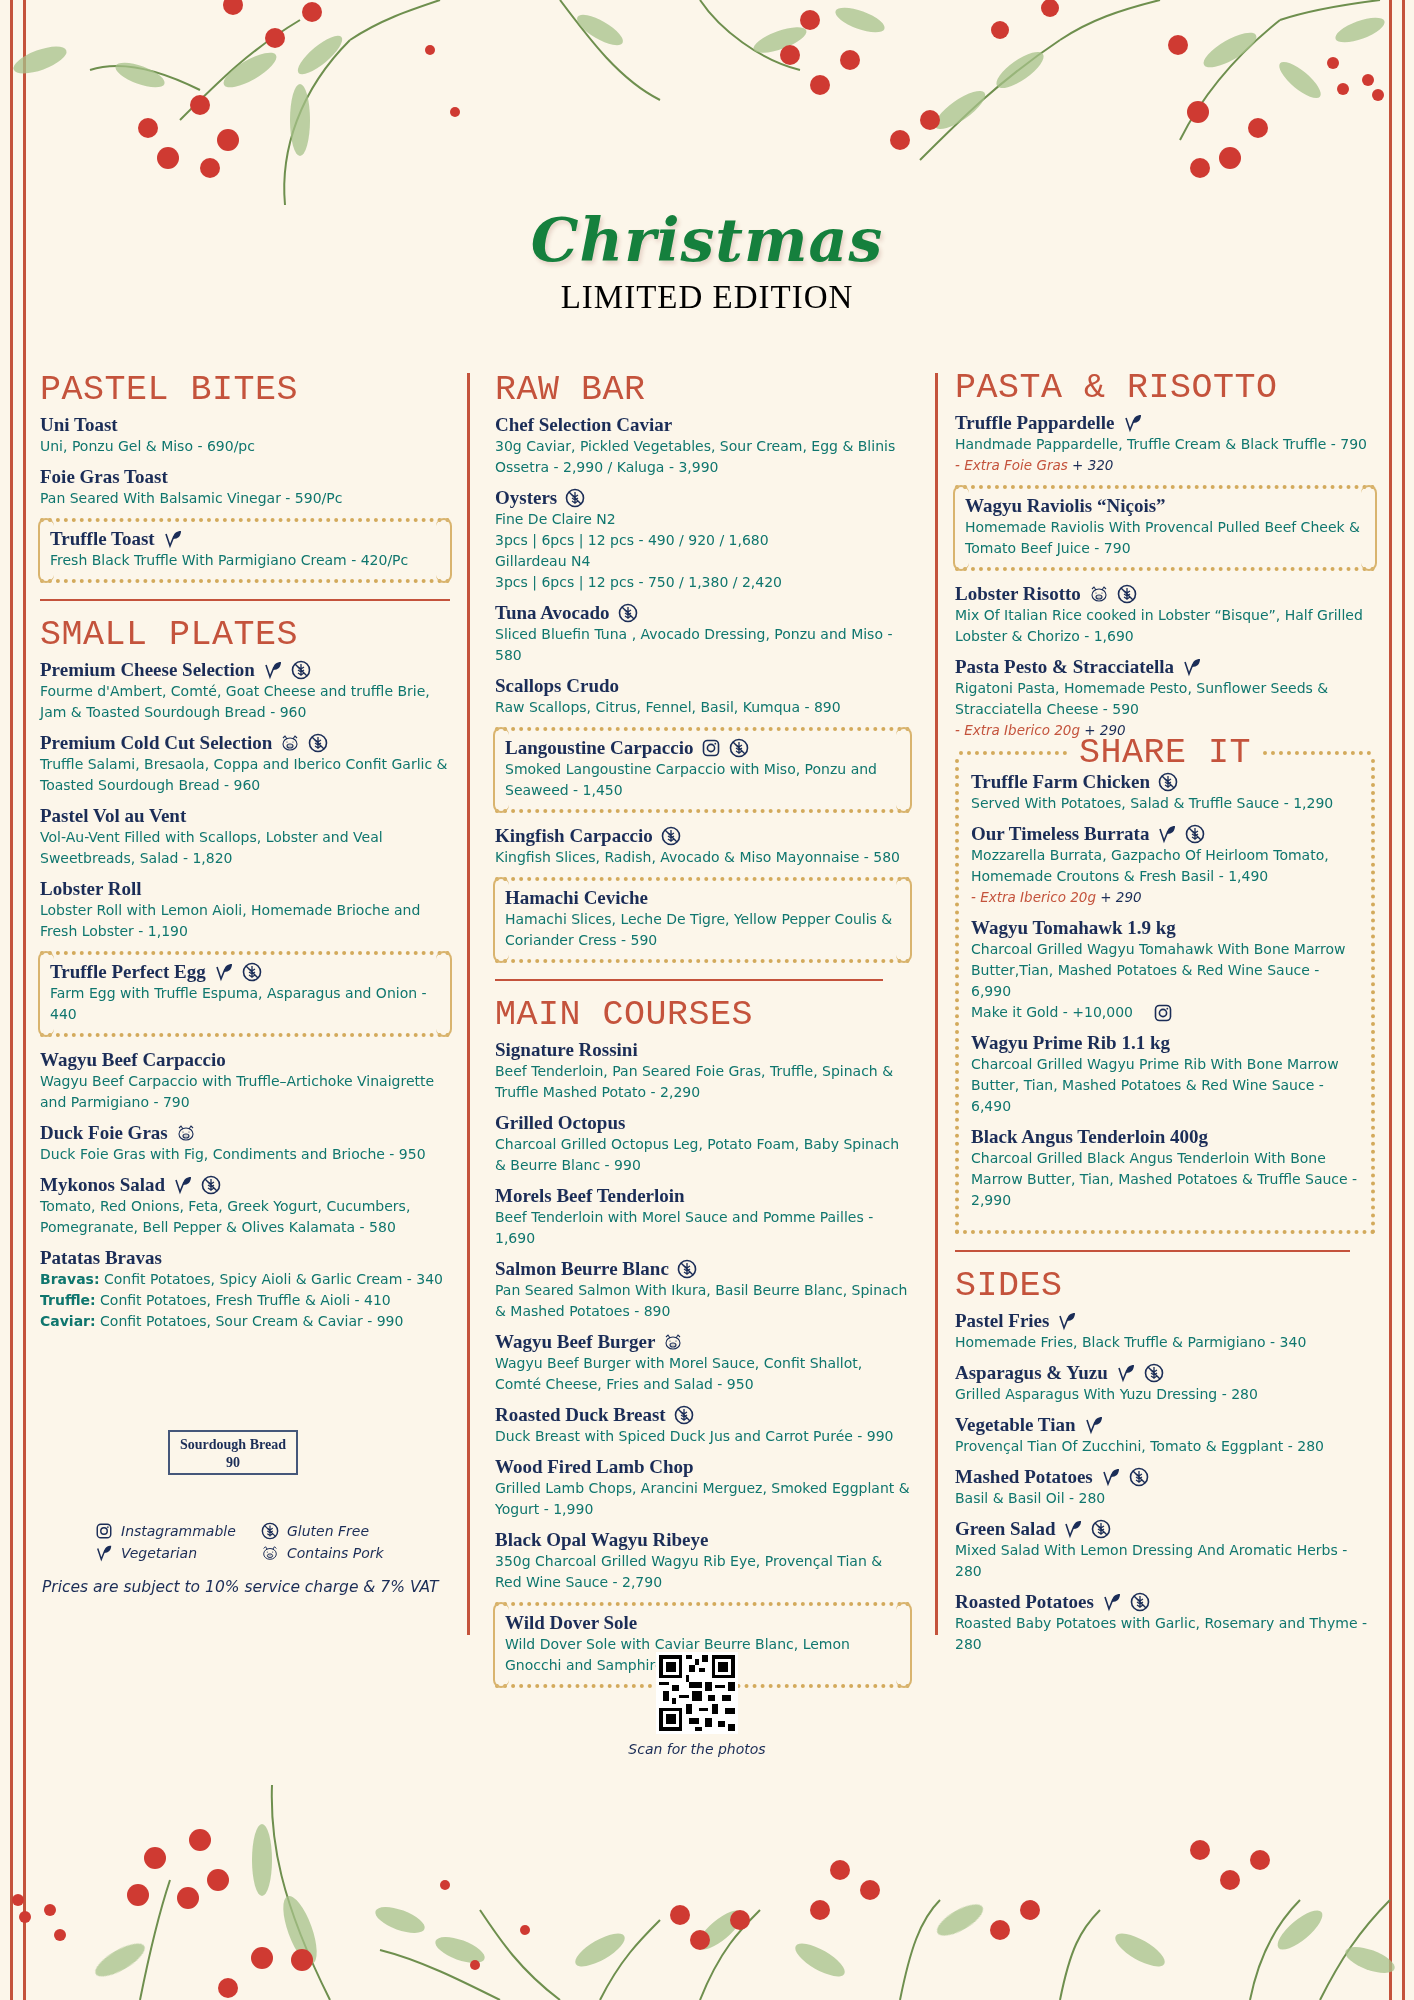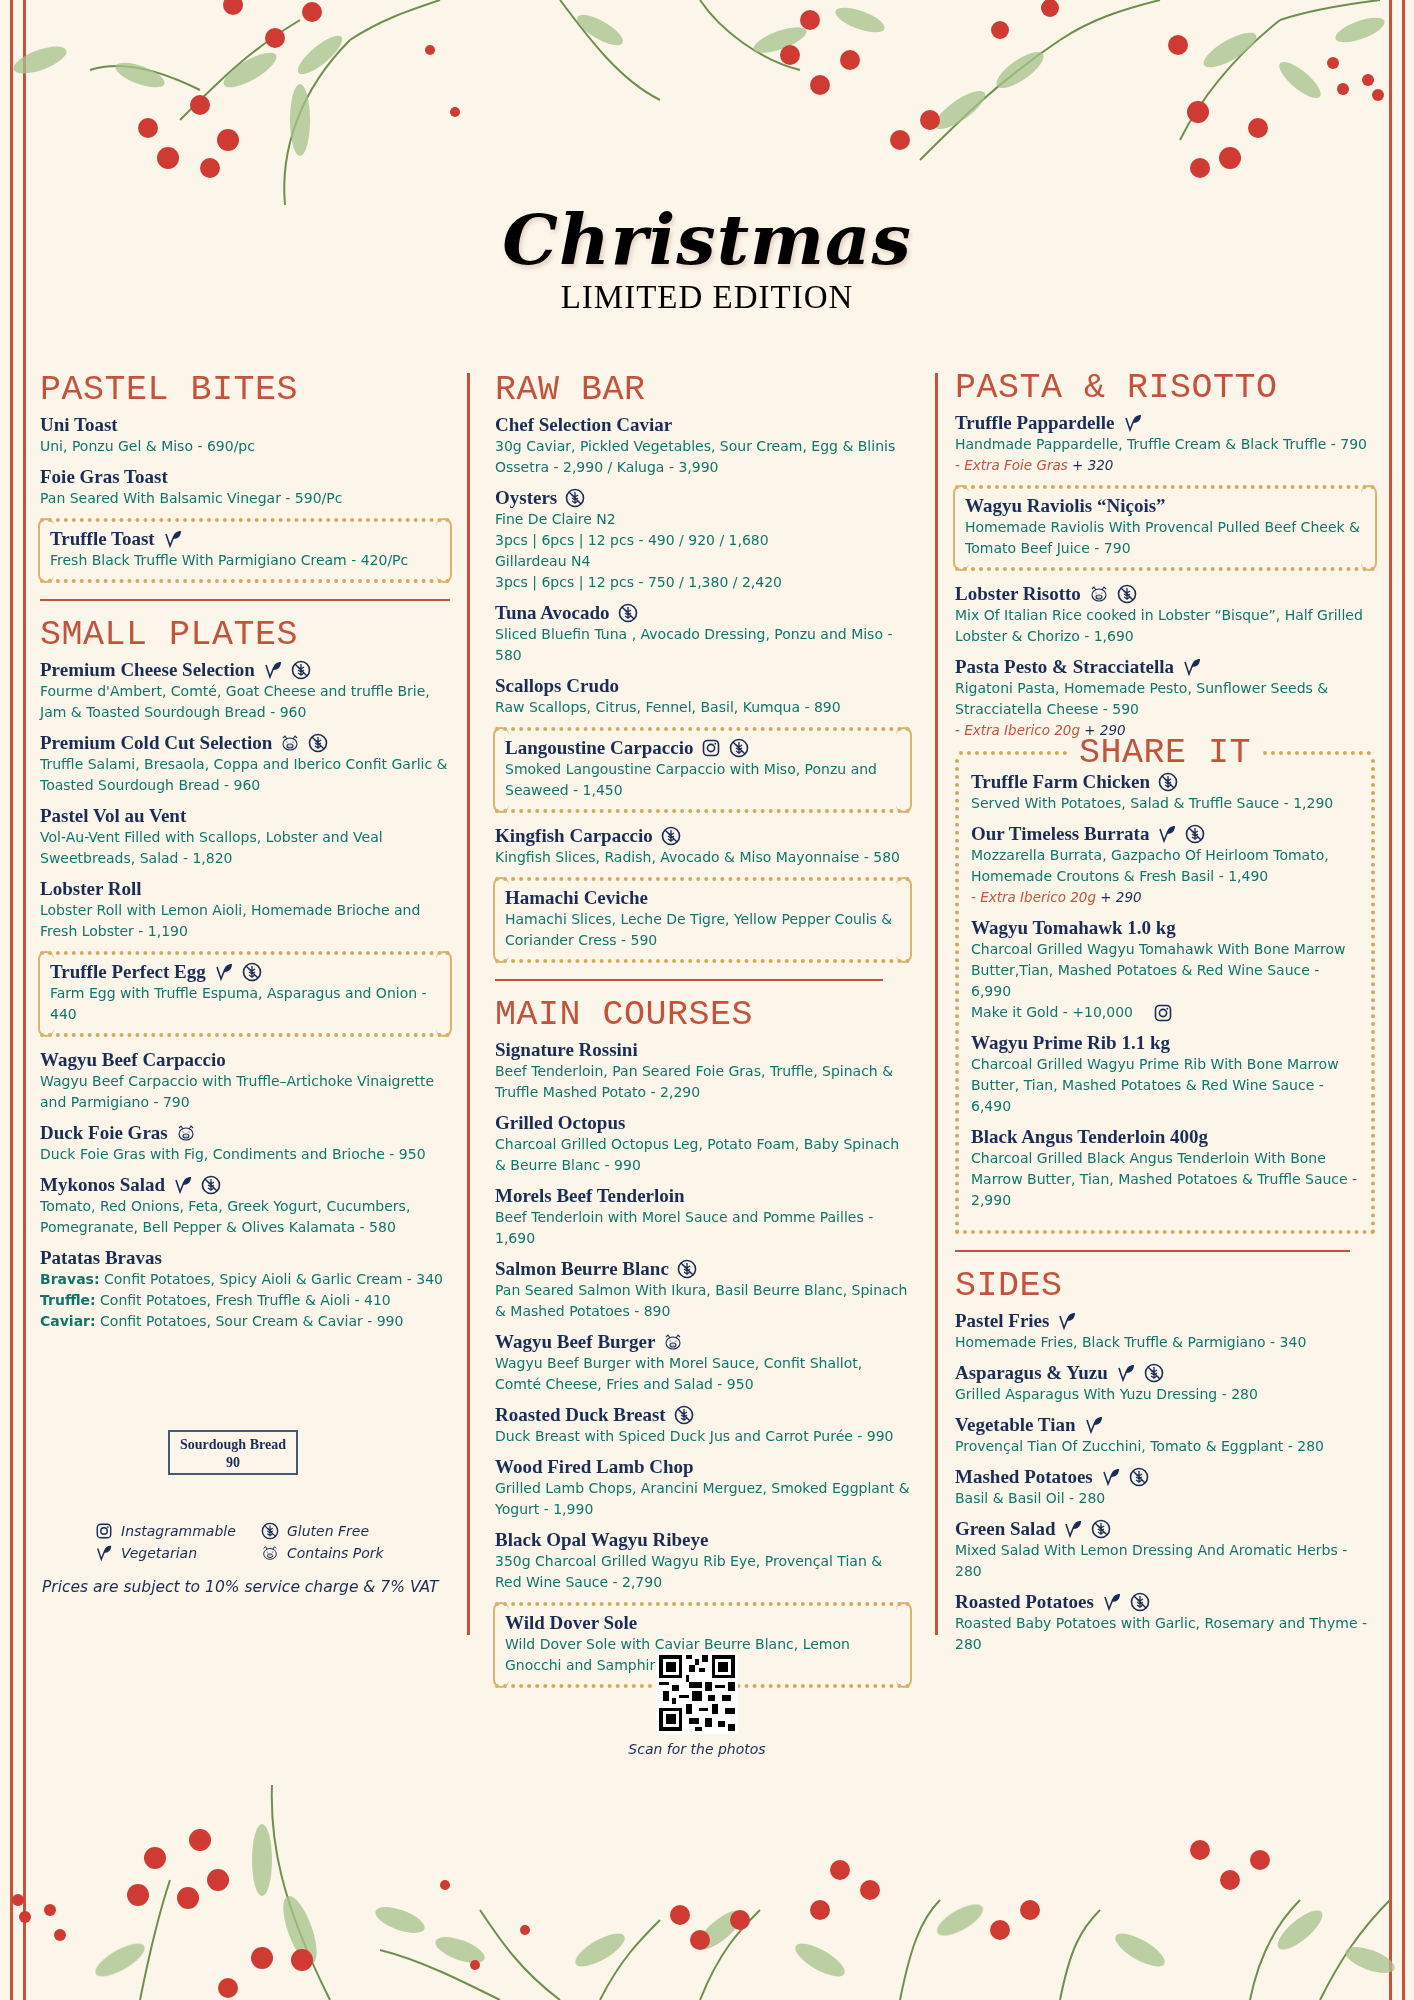--- a/index.html
+++ b/index.html
@@ -10,21 +10,21 @@
     color:#1b2d57;
   }
   .border-line { position:absolute; top:0; height:2000px; width:3px; background:#c4533c; }
   .deco { position:absolute; left:0; width:1414px; pointer-events:none; }
   .deco-top { top:0; height:215px; }
   .deco-bottom { top:1780px; height:220px; }
 
   .title-wrap { position:absolute; left:0; width:1414px; top:195px; text-align:center; }
   .title-script {
     font-family:"DejaVu Serif", serif; font-style:italic; font-weight:bold;
-    color:#000000; font-size:70px; line-height:90px; letter-spacing:1px;
+    color:#15803d; font-size:60px; line-height:90px; letter-spacing:1px;
     text-shadow:2px 3px 4px rgba(120,40,30,0.18);
   }
   .title-sub {
     font-family:"Liberation Serif", serif; color:#000000; font-size:33px;
     letter-spacing:1px; margin-top:-6px;
   }
 
   .col-divider { position:absolute; width:3px; background:#c4533c; }
   .col { position:absolute; }
 
@@ -754,21 +754,21 @@
                 <path d="M10 4 L10 16 M7 7 L10 9 L13 7 M7 10 L10 12 L13 10 M7 13 L10 15 L13 13" fill="none" stroke="#1b2d57" stroke-width="1.3"></path>
                 <path d="M4 4 L16 16" stroke="#1b2d57" stroke-width="1.4"></path>
               </svg>
   </span>
           </div>
           <div class="item-desc">Mozzarella Burrata, Gazpacho Of Heirloom Tomato, Homemade Croutons &amp; Fresh Basil - 1,490</div>
           <div class="extra"><span class="ex-red">- Extra Iberico 20g</span><span> + 290</span></div>
         </div>
         <div class="item">
           <div class="item-name">
-            <span>Wagyu Tomahawk 1.0 kg</span>
+            <span>Wagyu Tomahawk 1.9 kg</span>
           </div>
           <div class="item-desc">Charcoal Grilled Wagyu Tomahawk With Bone Marrow Butter,Tian, Mashed Potatoes &amp; Red Wine Sauce - 6,990</div>
           <div class="item-desc" style="display: flex; align-items: center; gap: 20px;">
             <span>Make it Gold - +10,000</span>
             <span class="icon">
     <svg viewBox="0 0 20 20">
                 <rect x="2.5" y="2.5" width="15" height="15" rx="4" fill="none" stroke="#1b2d57" stroke-width="1.6"></rect>
                 <circle cx="10" cy="10" r="3.6" fill="none" stroke="#1b2d57" stroke-width="1.6"></circle>
                 <circle cx="14.3" cy="5.7" r="0.9" fill="#1b2d57"></circle>
               </svg>

